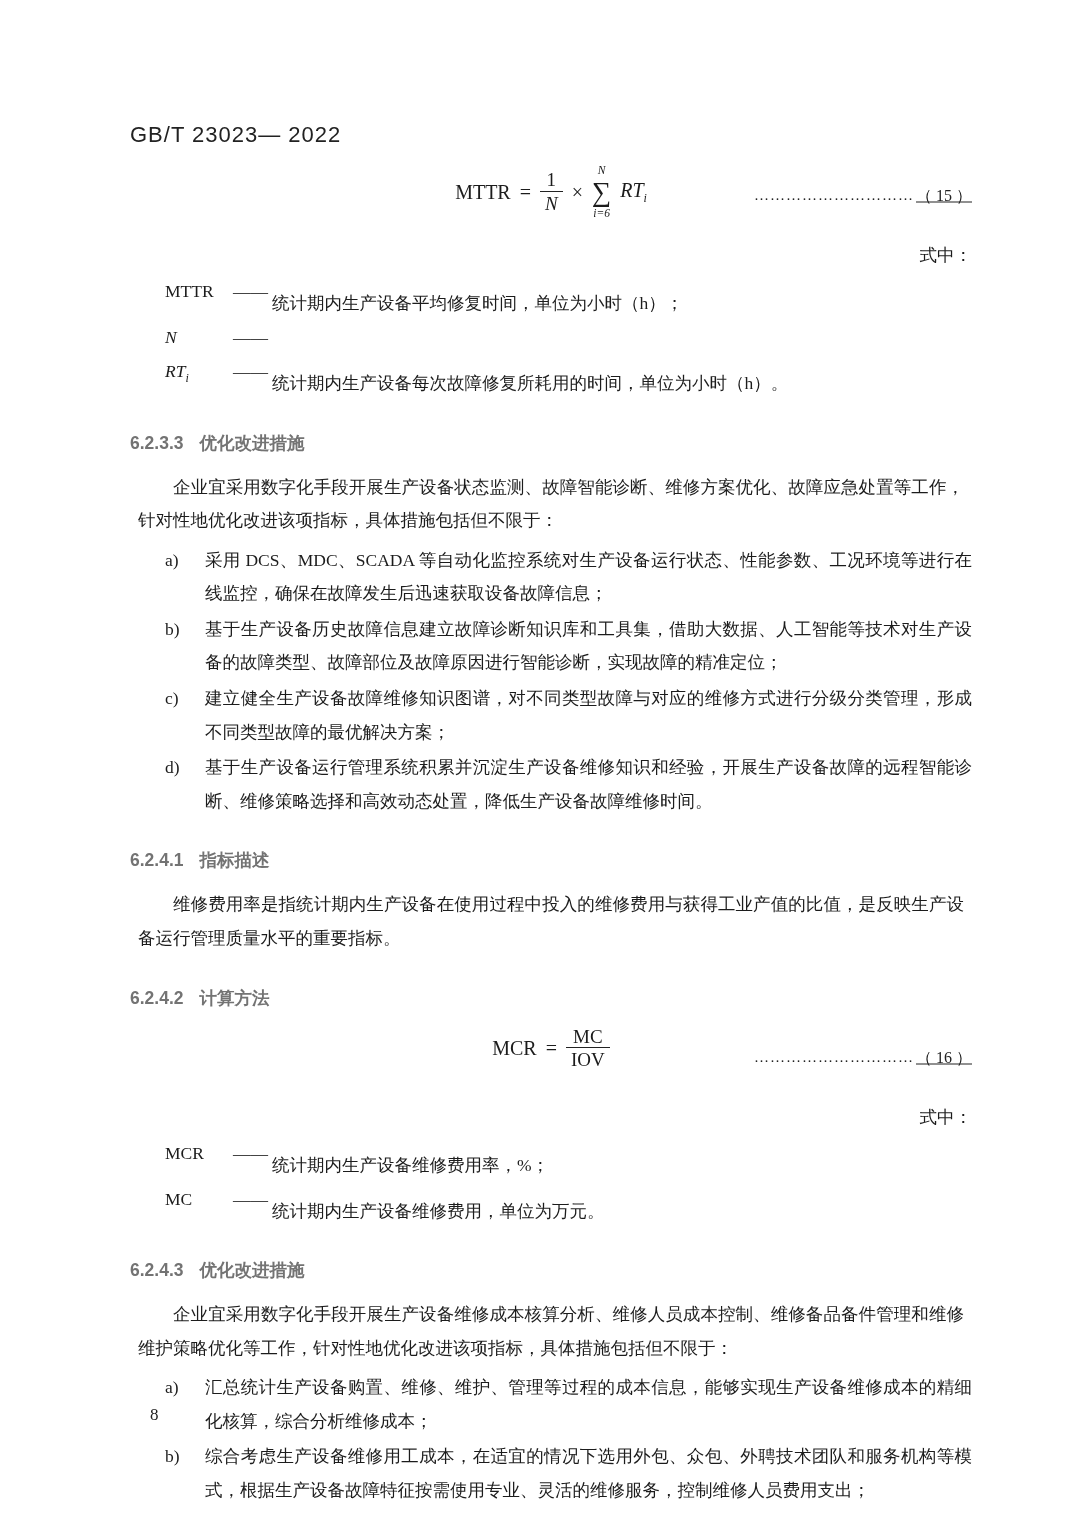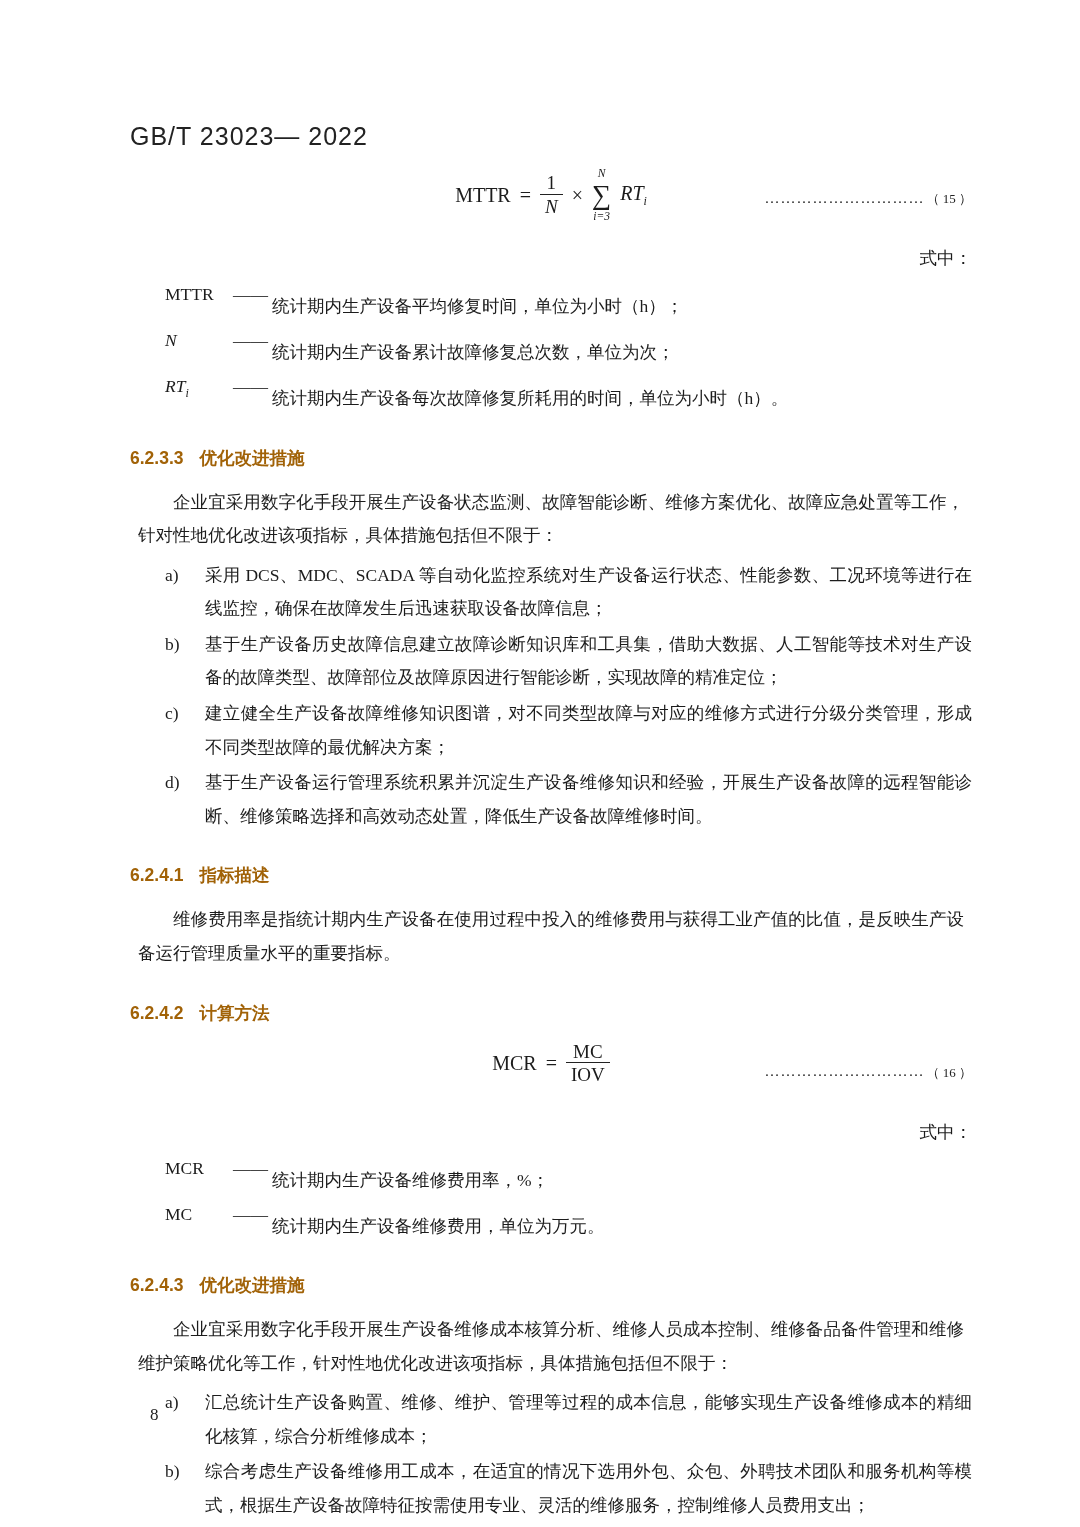--- a/index.html
+++ b/index.html
@@ -10,53 +10,53 @@
     margin:0 auto;
     background:#ffffff;
     color:#1c1c1c;
     font-family:"Liberation Serif","DejaVu Serif",serif;
     font-size:17.5px;
     padding:122px 108px 0 130px;
   }
   
   .doc-header {
     font-family:"Liberation Sans","DejaVu Sans",sans-serif;
-    font-size:25px; letter-spacing:1px; color:#222;
+    font-size:22px; letter-spacing:1px; color:#222;
     margin-bottom:4px;
   }
   
   .formula-row { position:relative; text-align:center; margin:16px 0 10px 0; min-height:64px; }
   .formula { display:inline-flex; align-items:center; gap:9px; font-size:20px; }
   .frac { display:inline-flex; flex-direction:column; align-items:center; line-height:1.15; font-size:19px; }
   .frac .den { border-top:1.6px solid #222; padding:1px 5px 0 5px; }
   .frac .num { padding:0 5px; }
   .bigop { display:inline-flex; flex-direction:column; align-items:center; line-height:1; }
   .bigop .op-limit { font-size:11.5px; font-style:italic; line-height:1.2; }
   .bigop .op-sym { font-size:27px; line-height:1; padding:1px 0; }
   .var-it { font-style:italic; }
   .var-ro { font-style:normal; }
   sub.vsub { font-size:12px; font-style:italic; }
   .formula-ref {
     position:absolute; right:0; top:50%; transform:translateY(-50%);
     display:inline-flex; align-items:center; white-space:nowrap;
     font-size:16px; color:#222;
   }
   .leader-dots { letter-spacing:1px; font-size:15px; position:relative; top:-1px; }
-  .ref-num { font-size:13px; margin-left:2px; }
+  .ref-num { font-size:16px; margin-left:2px;text-decoration:underline; }
   
   .where-label { margin:4px 0 2px 0; line-height:1.95;text-align:right; }
   .where-list { padding-left:35px; }
   .where-item { display:flex; line-height:1.95; }
   .where-item .term { display:inline-block; min-width:68px; }
   .where-item .dash { margin-right:4px; white-space:nowrap; }
   .where-item .def { flex:1;margin-top:12px; }
   
   .heading {
     font-family:"Liberation Sans","DejaVu Sans",sans-serif;
-    font-weight:700; font-size:17.5px; color:#a16207;
+    font-weight:700; font-size:17.5px; color:#737373;
     margin:30px 0 16px 0; display:flex; gap:16px; align-items:baseline;
   }
   
   .para { text-indent:2em; line-height:1.92; text-align:justify; margin:6px 8px; }
   
   .letter-list { padding-left:35px; margin:2px 0; }
   .letter-item { display:flex; line-height:1.92; margin:2px 0; }
   .letter-item .li-label { width:40px; flex:0 0 40px; }
   .letter-item .li-text { flex:1; text-align:justify; }
   
@@ -77,41 +77,40 @@
       <span class="var-ro">MTTR</span>
       <span>=</span>
       <span class="frac">
         <span class="num">1</span>
         <span class="den var-it">N</span>
       </span>
       <span>×</span>
       <span class="bigop">
         <span class="op-limit">N</span>
         <span class="op-sym">∑</span>
-        <span class="op-limit">i=3</span>
+        <span class="op-limit">i=6</span>
       </span>
       <span><span class="var-it">RT</span><sub class="vsub">i</sub></span>
     </span>
     <span class="formula-ref">
       <span class="leader-dots">…………………………</span>
       <span class="ref-num">（ 15 ）</span>
     </span>
   </div>
 
   <div class="where-label">式中：</div>
   <div class="where-list">
     <div class="where-item">
       <span class="term var-ro">MTTR</span>
       <span class="dash">——</span>
       <span class="def">统计期内生产设备平均修复时间，单位为小时（h）；</span>
     </div>
     <div class="where-item">
       <span class="term var-it">N</span>
       <span class="dash">——</span>
-      <span class="def">统计期内生产设备累计故障修复总次数，单位为次；</span>
     </div>
     <div class="where-item">
       <span class="term"><span class="var-it">RT</span><sub class="vsub">i</sub></span>
       <span class="dash">——</span>
       <span class="def">统计期内生产设备每次故障修复所耗用的时间，单位为小时（h）。</span>
     </div>
   </div>
 
   <div class="heading">
     <span>6.2.3.3</span>

